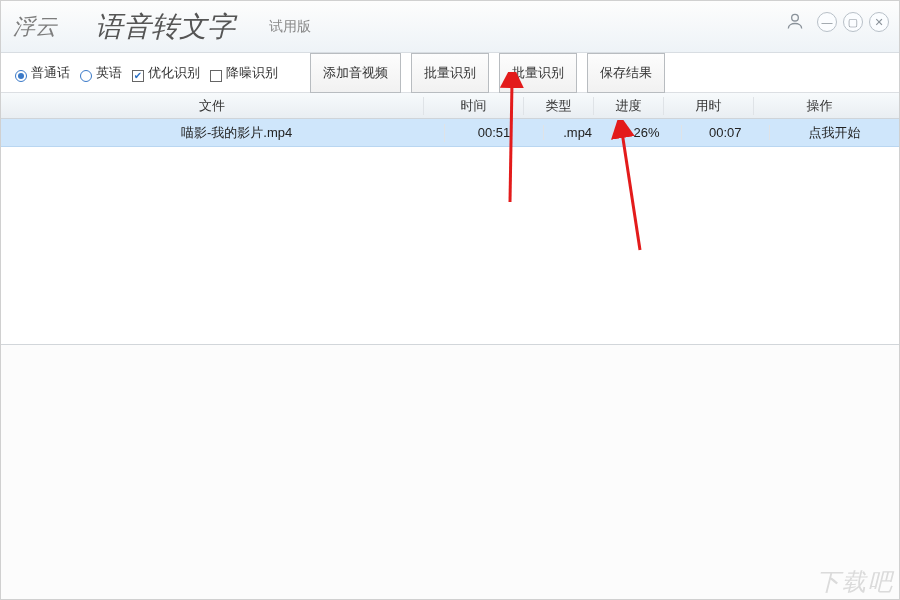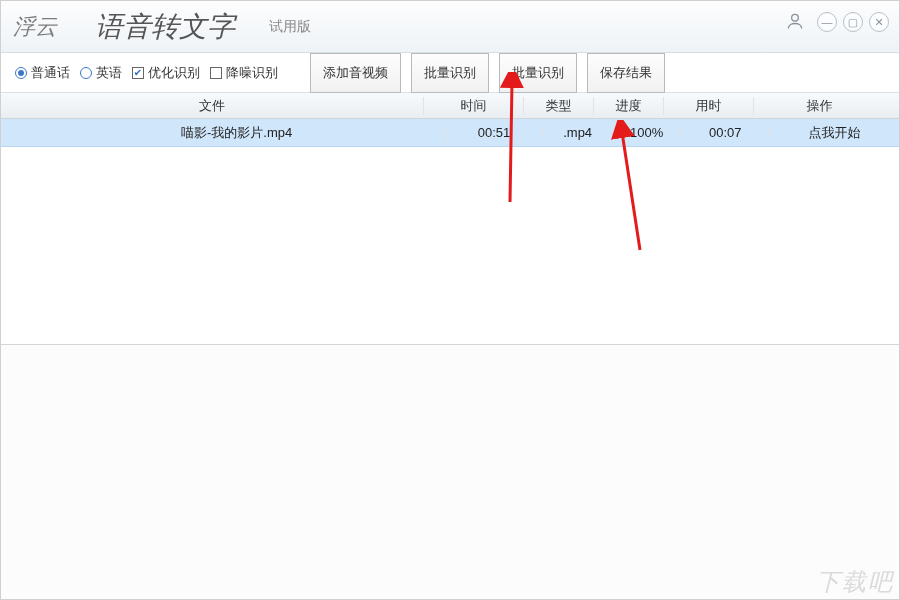--- a/index.html
+++ b/index.html
@@ -67,21 +67,21 @@
     .toolbar {
       height: 40px;
       background: #ffffff;
       border-bottom: 1px solid #dcdfe3;
       display: flex;
       align-items: center;
       padding: 0 14px;
       gap: 10px;
     }
     .radio, .check {
-      display: flex; align-items: center; gap: 4px;
+      display: flex; align-items: flex-end; gap: 4px;
       color: #333;
       cursor: pointer;
     }
     .radio .dot {
       width: 12px; height: 12px; border-radius: 50%;
       border: 1px solid #3a79c8;
       display: flex; align-items: center; justify-content: center;
     }
     .radio.on .dot::after {
       content:""; width:6px; height:6px; border-radius:50%; background:#3a79c8;
@@ -208,21 +208,21 @@
     <div class="th col-prog">进度</div>
     <div class="th col-used">用时</div>
     <div class="th col-op">操作</div>
   </div>
   <div class="filelist-area">
     <div class="tbody">
       <div class="row">
         <div class="td col-file">喵影-我的影片.mp4</div>
         <div class="td col-time">00:51</div>
         <div class="td col-type">.mp4</div>
-        <div class="td col-prog">100%</div>
+        <div class="td col-prog">26%</div>
         <div class="td col-used">00:07</div>
         <div class="td col-op">点我开始</div>
       </div>
     </div>
   </div>
 </div>
 
 <div class="bottom-pane"></div>
 
 <svg class="arrow" style="left:470px; top:72px;" width="80" height="140">

